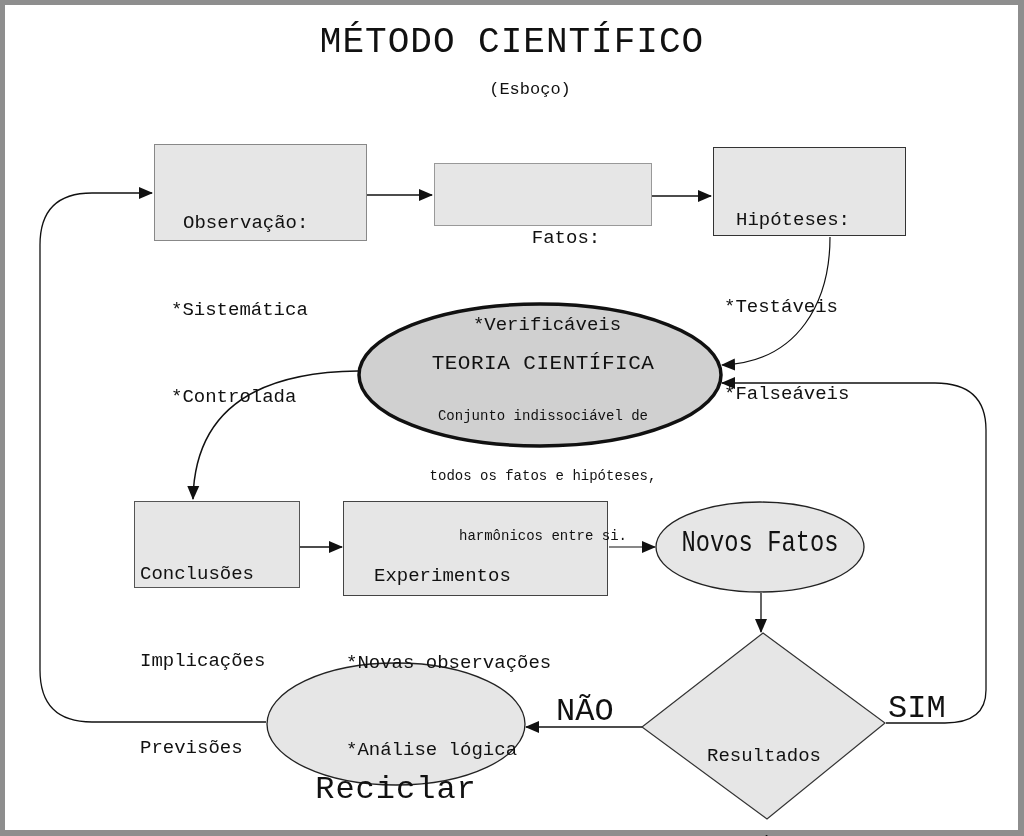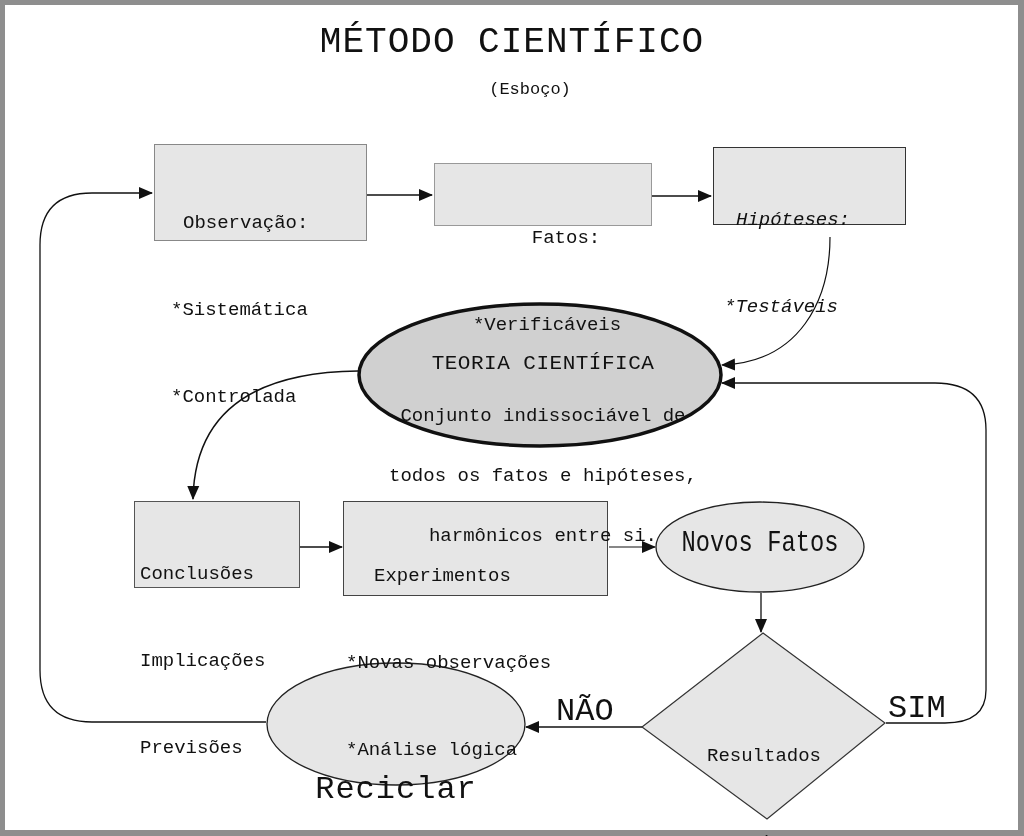--- a/index.html
+++ b/index.html
@@ -11,29 +11,29 @@
            font-size: 36px; letter-spacing: 1px; }
   .subtitle { position: absolute; left: 0; width: 1060px; text-align: center; top: 80px;
               font-size: 17px; }
   .box { position: absolute; background: #e6e6e6; box-sizing: border-box;
          font-size: 19px; line-height: 29px; white-space: pre; }
   .box .line { display: block; }
   .b-obs { left: 154px; top: 144px; width: 213px; height: 97px; border: 1.5px solid #888; padding: 6px 0 12px 16px; }
   .b-obs .l0 { padding-left: 12px; }
   .b-fatos { left: 434px; top: 163px; width: 218px; height: 63px; border: 1.5px solid #999; padding: 2px 0 0 8px; text-align: center; }
   .b-fatos .l0 { padding-left: 38px; }
-  .b-hip { left: 713px; top: 147px; width: 193px; height: 78px; border: 1.5px solid #333; padding: 0 16px 0 10px; font-style: italic; }
+  .b-hip { left: 713px; top: 147px; width: 193px; height: 89px; border: 1.5px solid #333; padding: 0 16px 0 10px; }
   .b-hip .l0 { padding-left: 12px; }
   .b-impl { left: 134px; top: 501px; width: 166px; height: 87px; border: 1.5px solid #555; padding: 0 0 0 5px; }
   .b-exp { left: 343px; top: 501px; width: 265px; height: 95px; border: 1.5px solid #444; padding: 2px 8px 0 2px; }
   .b-exp .l0 { padding-left: 28px; }
   svg.diagram { position: absolute; left: 0; top: 0; }
   .ell-text { position: absolute; text-align: center; white-space: pre; }
   .teoria-title { left: 360px; width: 366px; top: 352px; font-size: 21px; letter-spacing: 0.5px; }
-  .teoria-desc { left: 360px; width: 366px; top: 366px; font-size: 19px; line-height: 20px; }
+  .teoria-desc { left: 360px; width: 366px; top: 366px; font-size: 14px; line-height: 20px; }
   .novos { left: 656px; width: 208px; top: 527px; font-size: 29px; font-family: "Liberation Mono", monospace; transform: scaleX(0.82); }
   .reciclar { left: 268px; width: 256px; top: 680px; font-size: 32px; line-height: 44px; letter-spacing: 1px; }
   .decision { left: 650px; width: 228px; top: 684px; font-size: 19px; line-height: 29px; }
   .edge-label { position: absolute; font-size: 32px; }
   .nao { left: 556px; top: 693px; }
   .sim { left: 888px; top: 690px; }
 </style>
 </head>
 <body>
 
@@ -88,20 +88,21 @@
 </div>
 
 <div class="box b-fatos">
   <span class="line l0">Fatos:</span>
   <span class="line">*Verificáveis</span>
 </div>
 
 <div class="box b-hip">
   <span class="line l0">Hipóteses:</span>
   <span class="line">*Testáveis</span>
+  <span class="line">*Falseáveis</span>
 </div>
 
 <div class="box b-impl">
   <span class="line">Conclusões</span>
   <span class="line">Implicações</span>
   <span class="line">Previsões</span>
 </div>
 
 <div class="box b-exp">
   <span class="line l0">Experimentos</span>

